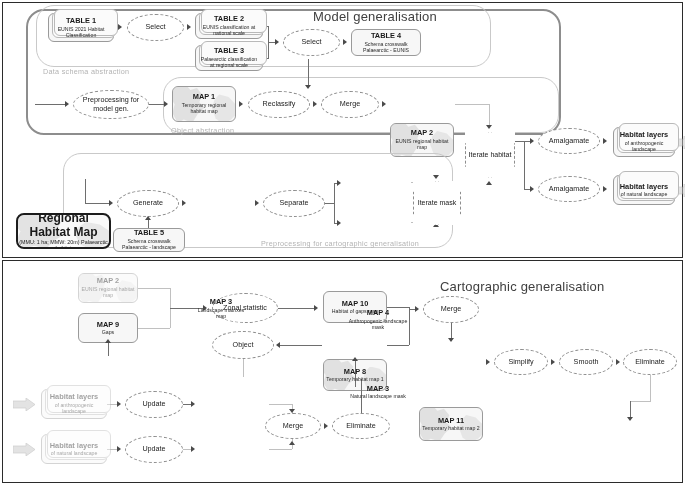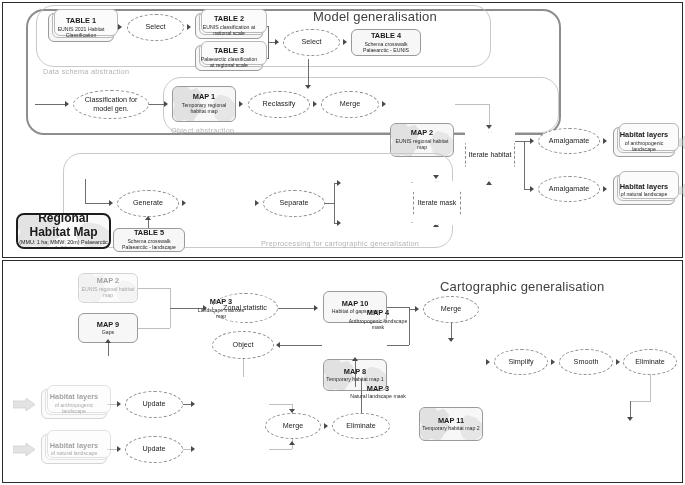--- a/index.html
+++ b/index.html
@@ -132,21 +132,21 @@
         <div class="sub">Schema crosswalk Palaearctic - EUNIS</div>
       </div>
 
       <div class="ln v" style="left:305px;top:56px;height:27px;"></div>
       <div class="arw d" style="left:302px;top:82px;"></div>
 
       <div class="ln h" style="left:32px;top:101px;width:30px;"></div>
       <div class="arw r" style="left:62px;top:98px;"></div>
 
       <div class="node ell" style="left:70px;top:87px;width:76px;height:29px;">
-        <div class="ttl">Classification for model gen.</div>
+        <div class="ttl">Preprocessing for model gen.</div>
       </div>
       <div class="ln h" style="left:146px;top:101px;width:15px;"></div>
       <div class="arw r" style="left:161px;top:98px;"></div>
 
       <div class="node rect maptile" style="left:169px;top:83px;width:64px;height:36px;">
         <div class="blob"></div>
         <div class="blob2"></div>
         <div class="txtwrap">
           <div class="ttl">MAP 1</div>
           <div class="sub">Temporary regional habitat map</div>

